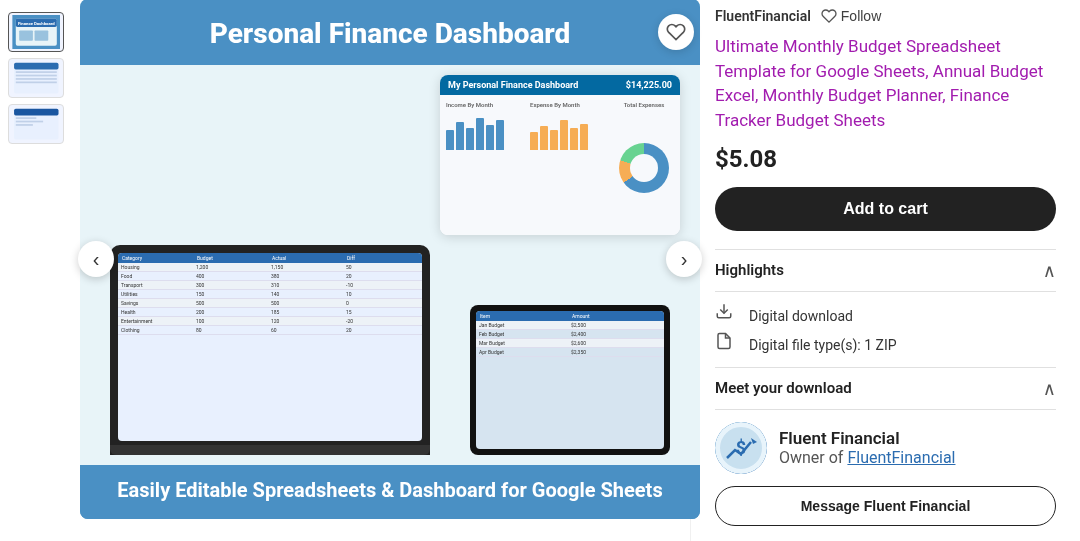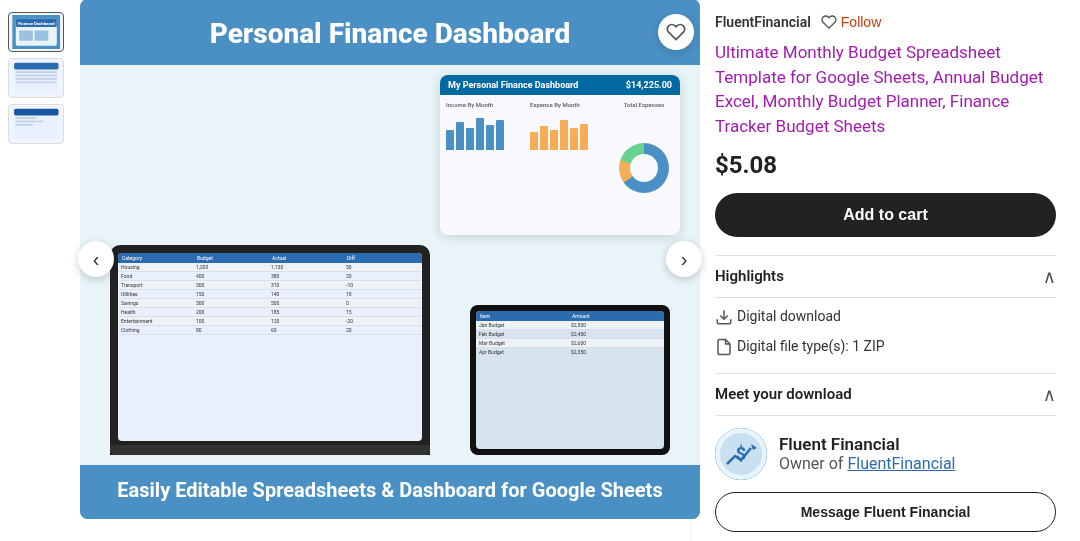--- a/index.html
+++ b/index.html
@@ -283,21 +283,21 @@
       align-items: center;
       justify-content: center;
       cursor: pointer;
       border: none;
       z-index: 10;
     }
 
     
     .right-panel {
       flex: 1;
-      padding: 14px 24px;
+      padding: 8px 24px;
       overflow-y: auto;
       border-left: 1px solid #f0f0f0;
     }
 
     .seller-row {
       display: flex;
       align-items: center;
       gap: 10px;
       margin-bottom: 10px;
     }
@@ -306,21 +306,21 @@
       font-weight: 600;
       color: #333;
     }
     .follow-btn {
       display: flex;
       align-items: center;
       gap: 4px;
       background: none;
       border: none;
       cursor: pointer;
-      color: #c2410c;
+      color: #404040;
       font-size: 14px;
       font-weight: 500;
     }
 
     .product-title {
       font-size: 17px;
       font-weight: 400;
       line-height: 1.45;
       color: #a21caf;
       margin-bottom: 12px;
@@ -356,22 +356,22 @@
       margin-bottom: 10px;
     }
     .section-title {
       font-size: 15px;
       font-weight: 600;
       color: #222;
     }
 
     .highlight-item {
       display: flex;
-      align-items: flex-start;
-      gap: 4px;
+      align-items: flex-end;
+      gap: 16px;
       margin-bottom: 8px;
       font-size: 14px;
       color: #333;
     }
 
     .meet-sellers-section {
       margin-top: 14px;
     }
     .meet-header {
       display: flex;

